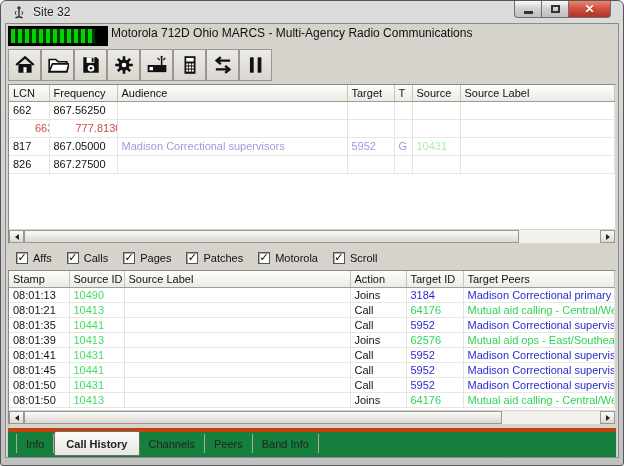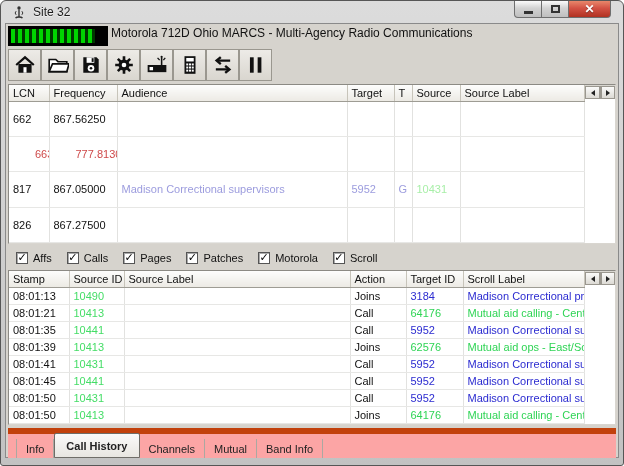--- a/index.html
+++ b/index.html
@@ -31,21 +31,21 @@
   .status-text{font-size:12px;color:#111;margin-left:3px;white-space:nowrap;}
   
   .toolbar{height:36px;display:flex;align-items:flex-start;flex:none;padding-top:1px;}
   .tbtn{width:33px;height:32px;border:1px solid #9a978f;background:linear-gradient(#EDEBE7,#D9D6CF);
     display:flex;align-items:center;justify-content:center;cursor:pointer;margin-right:0;}
   .tbtn + .tbtn{border-left:1px solid #9a978f;}
   .ticon{width:22px;height:22px;display:block;}
   .ticon svg{width:100%;height:100%;}
   
   .panel{background:#fff;border:1px solid #8c8a84;border-right-color:#d9d6d0;border-bottom-color:#d9d6d0;
-    display:flex;flex-direction:row;overflow:hidden;flex:none;}
+    display:flex;flex-direction:column;overflow:hidden;flex:none;}
   .panel.channels{height:160px;}
   .panel.history{height:155px;}
   table{border-collapse:collapse;table-layout:fixed;width:100%;font-size:11px;color:#111;}
   th{font-weight:normal;text-align:left;font-size:11px;padding:1px 4px;height:16px;
     background:linear-gradient(#FDFDFC,#ECEAE4);border-right:1px solid #C7C4BA;border-bottom:1px solid #9E9C94;
     white-space:nowrap;overflow:hidden;}
   td{padding:0 4px;border-right:1px solid #E2E2E0;border-bottom:1px solid #E7E7E5;white-space:nowrap;overflow:hidden;}
   .channels td{height:18px;}
   .history td{height:15px;}
   td.num{text-align:left;}
@@ -71,21 +71,21 @@
   .thumb-b{width:83%;}
   
   .filters{height:21px;flex:none;display:flex;align-items:center;padding-left:8px;margin:3px 0 2px 0;
     background:#D6D3CD;}
   .filter{display:flex;align-items:center;margin-right:15px;cursor:pointer;}
   .checkbox{width:12px;height:12px;background:#fff;border:1px solid #555;box-shadow:inset 1px 1px 0 #aaa;
     display:flex;align-items:center;justify-content:center;font-size:11px;line-height:1;color:#000;flex:none;}
   .filter-label{font-size:11px;color:#111;margin-left:5px;white-space:nowrap;}
   .gap{height:3px;flex:none;}
   
-  .tabs{flex:1;display:flex;align-items:flex-end;border-top:6px solid #c2410c;padding-left:8px;background:#fca5a5;position:relative;}
+  .tabs{flex:1;display:flex;align-items:flex-start;border-top:4px solid #c2410c;padding-left:8px;background:#15803d;position:relative;}
   .tab{font-size:11px;color:#222;padding:4px 9px 3px 9px;margin-top:2px;border-right:1px solid #ABA8A1;cursor:pointer;white-space:nowrap;}
   .tab.first{border-left:1px solid #ABA8A1;}
   .tab.active{font-weight:bold;border:1px solid #6F6D68;border-radius:2px 2px 0 0;
     background:linear-gradient(#FAFAF9,#E8E6E1);margin-top:-1px;padding:6px 11px 5px 11px;position:relative;z-index:2;}
 </style>
 </head>
 <body>
 
 <div class="window">
   <div class="titlebar">
@@ -312,21 +312,21 @@
             <col style="width:57px">
             <col>
           </colgroup>
         <thead>
             <tr id="history-head">
               <th>Stamp</th>
               <th>Source ID</th>
               <th>Source Label</th>
               <th>Action</th>
               <th>Target ID</th>
-              <th>Scroll Label</th>
+              <th>Target Peers</th>
             </tr>
           </thead>
         <tbody id="history-body">
             <tr>
               <td class="num">08:01:13</td>
               <td class="num c-idgreen">10490</td>
               <td></td>
               <td>Joins</td>
               <td class="num c-blue">3184</td>
               <td class="c-blue">Madison Correctional primary control</td>
@@ -402,18 +402,18 @@
           </div>
       </div>
     </div>
 
     <div class="gap"></div>
 
     <div class="tabs" id="tabs">
         <div class="tab first">Info</div>
         <div class="tab active">Call History</div>
         <div class="tab">Channels</div>
-        <div class="tab">Mutual</div>
+        <div class="tab">Peers</div>
         <div class="tab">Band Info</div>
       </div>
 
   </div>
 </div>
 
 </body></html>

